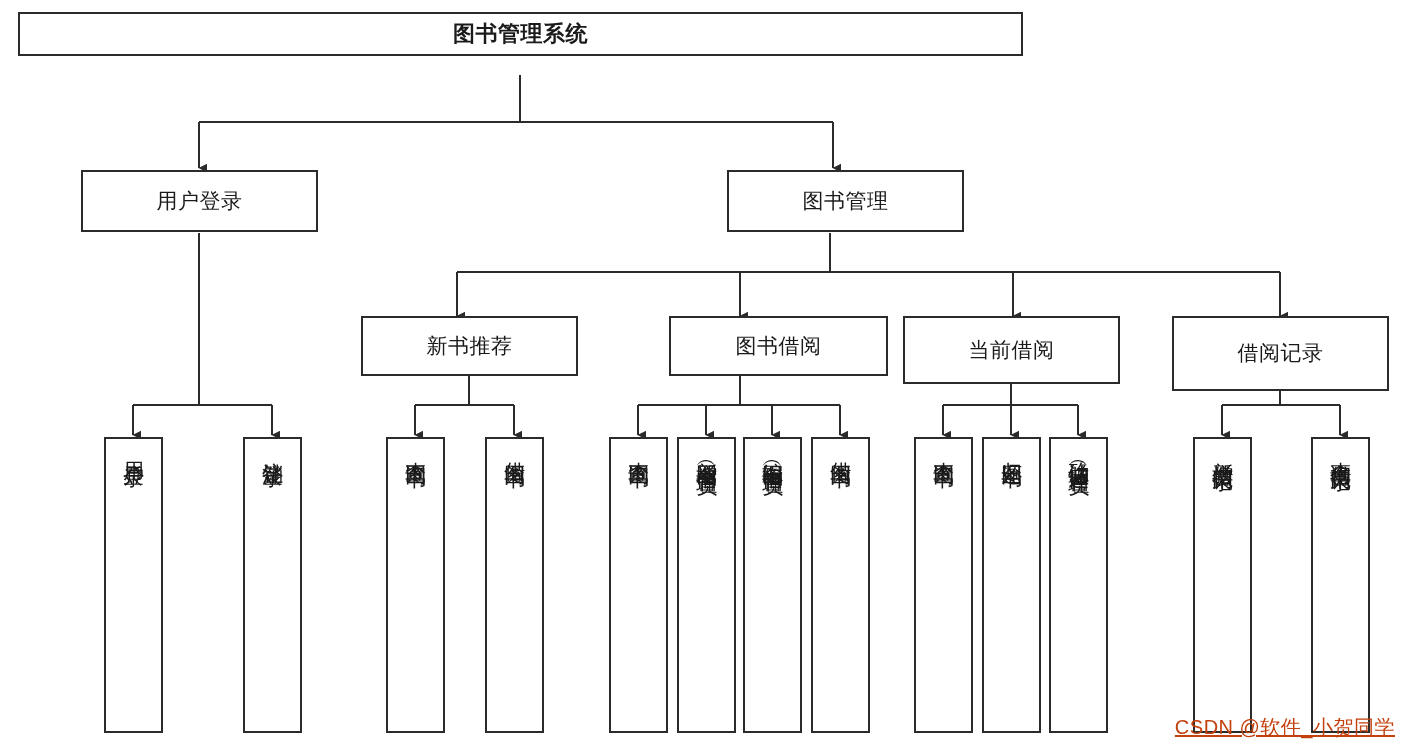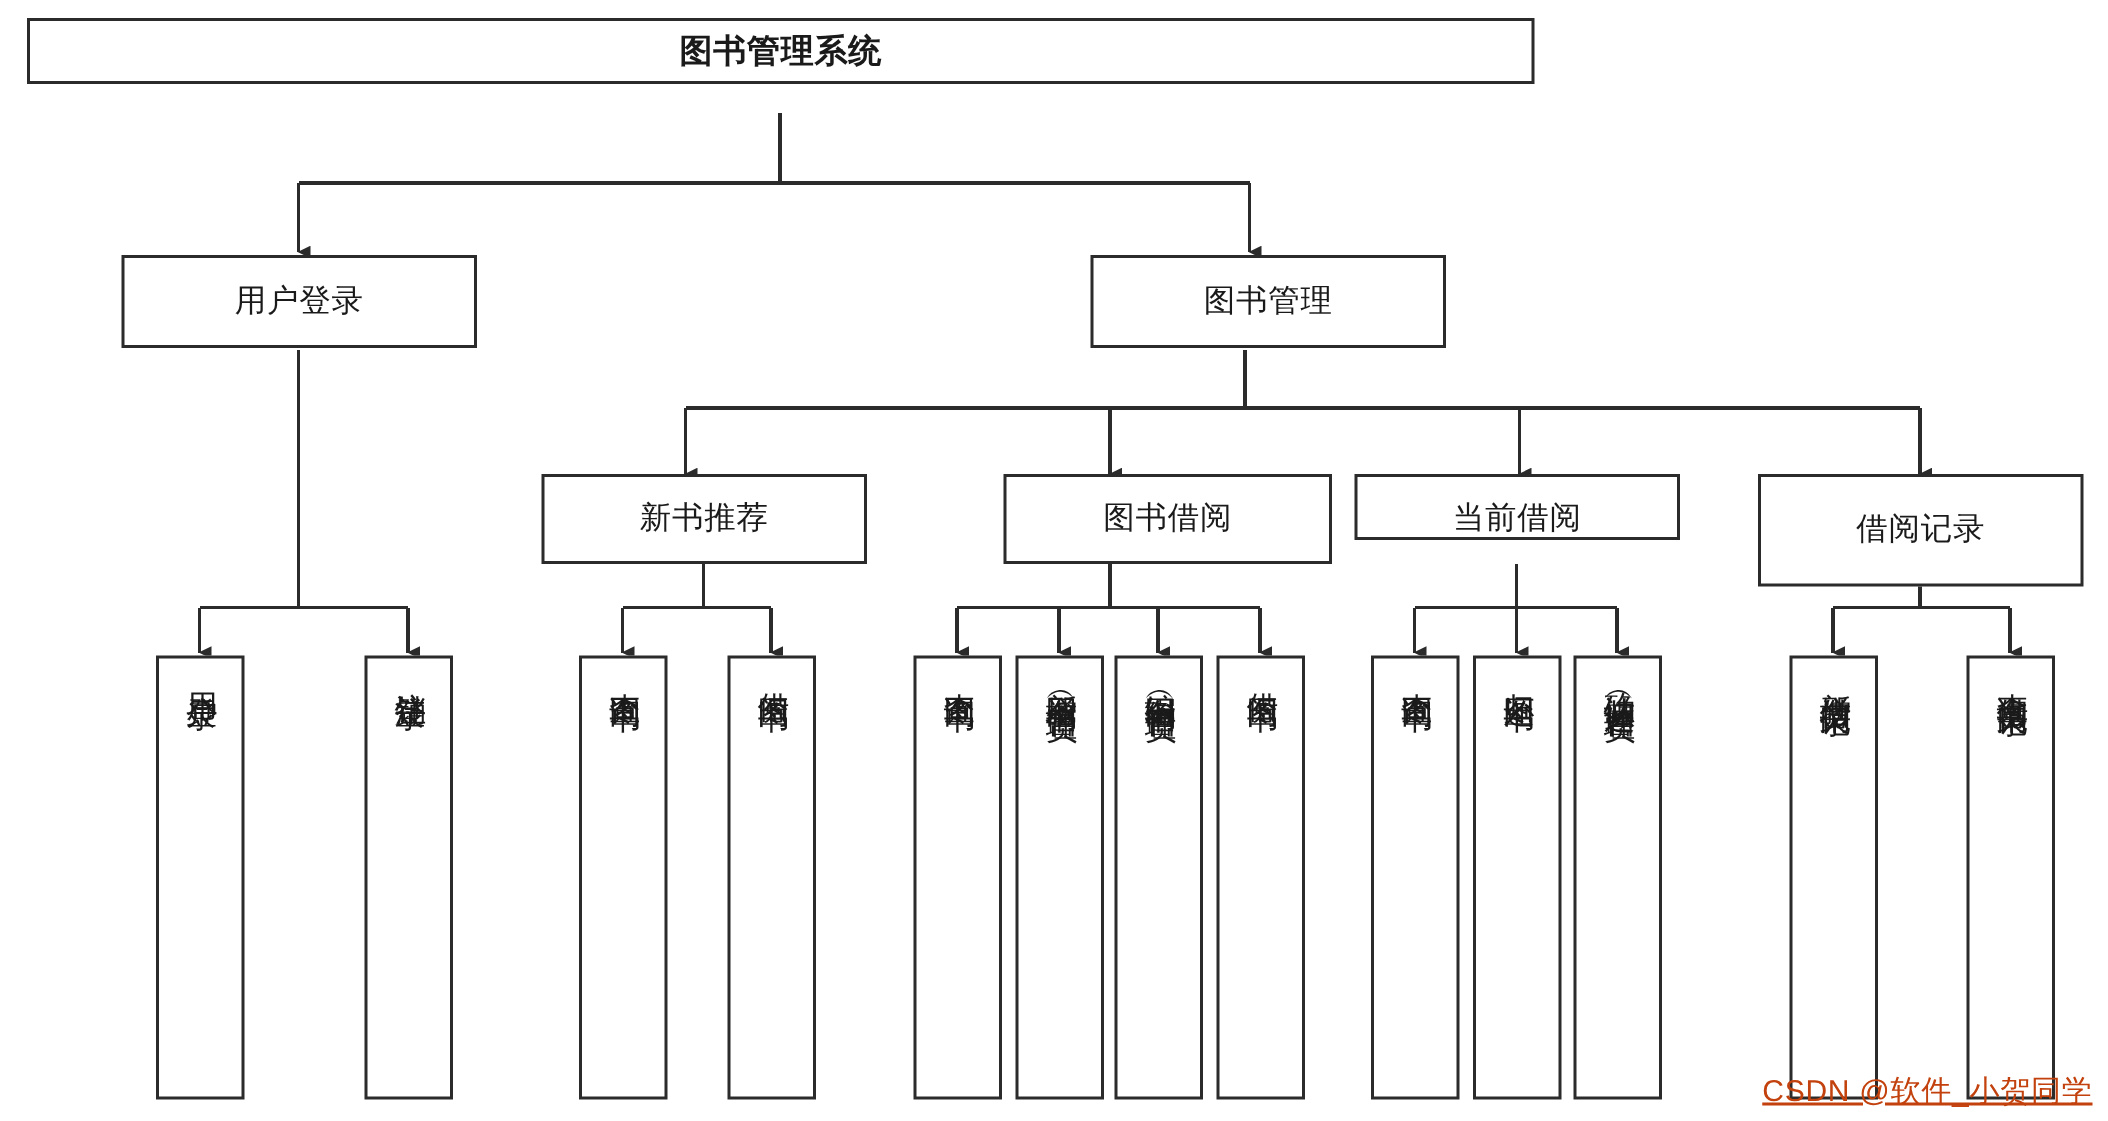--- a/index.html
+++ b/index.html
@@ -138,21 +138,21 @@
   <div class="node" style="left:711px; top:170px; width:237px; height:62px;margin-left:16px;">
     <span class="node-label">图书管理</span>
   </div>
 
   <div class="node" style="left:361px; top:316px; width:217px; height:60px;">
     <span class="node-label">新书推荐</span>
   </div>
   <div class="node" style="left:633px; top:316px; width:219px; height:60px;margin-left:36px;">
     <span class="node-label">图书借阅</span>
   </div>
-  <div class="node" style="left:903px; top:316px; width:217px; height:44px;align-items:flex-end;">
+  <div class="node" style="left:903px; top:316px; width:217px; height:68px;">
     <span class="node-label">当前借阅</span>
   </div>
   <div class="node" style="left:1172px; top:316px; width:217px; height:75px;">
     <span class="node-label">借阅记录</span>
   </div>
 
   <div class="node vertical" style="left:104px; top:437px; width:59px; height:296px;">
     <span class="node-label">用户登录</span>
   </div>
   <div class="node vertical" style="left:243px; top:437px; width:59px; height:296px;">

